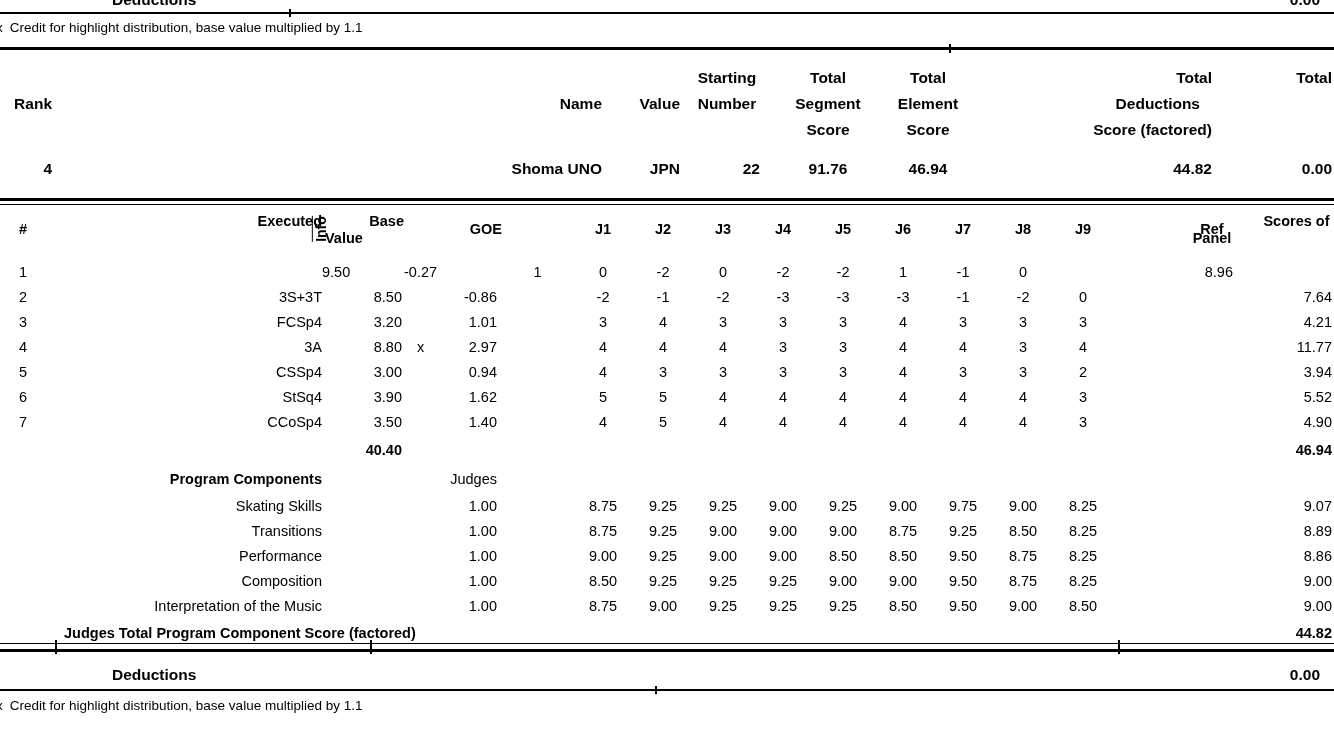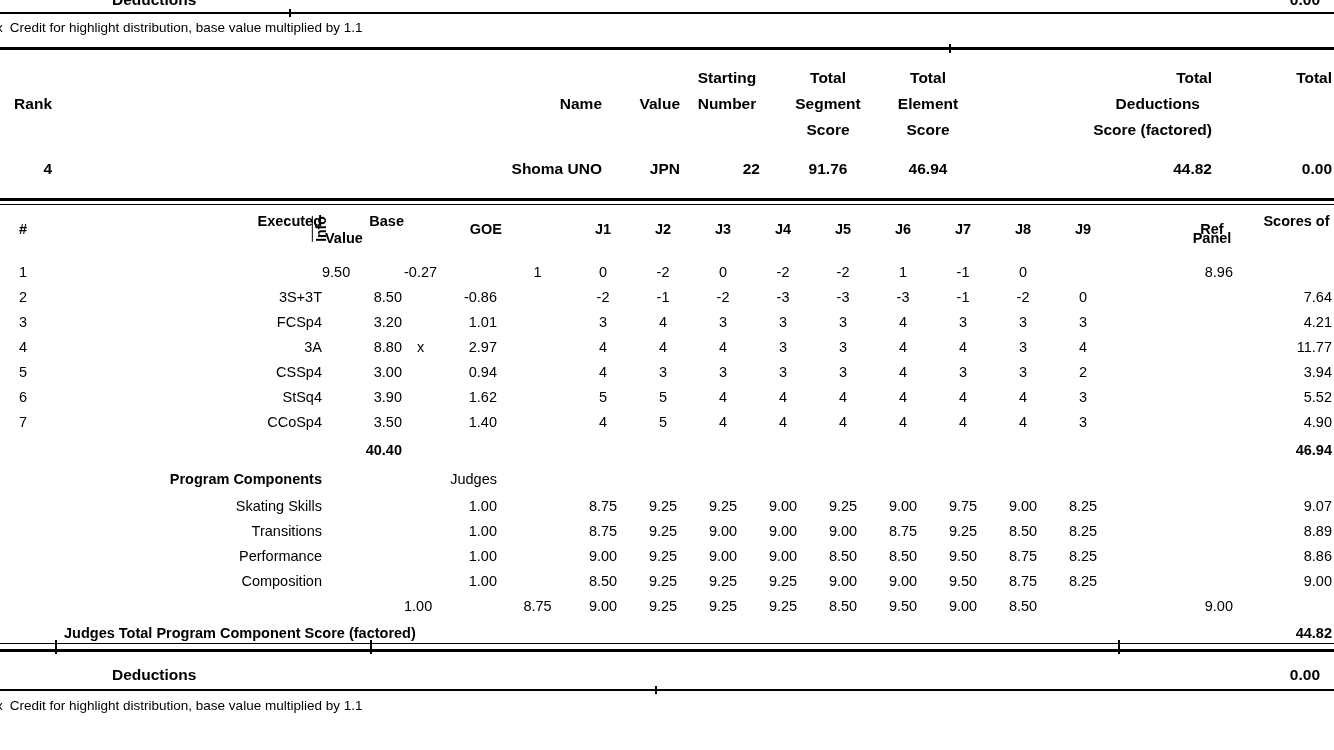--- a/index.html
+++ b/index.html
@@ -428,20 +428,21 @@
     <span class="c">9.00</span>
     <span class="c">9.50</span>
     <span class="c">8.75</span>
     <span class="c">8.25</span>
     <span></span>
     <span class="c"></span>
     <span class="r pr14">9.00</span>
   </div>
   <div class="abs grid erow" style="top:597px">
     <span></span>
+    <span class="l pl30">Interpretation of the Music</span>
     <span></span>
       <span></span>
       <span></span>
     <span class="r pr5">1.00</span>
     <span></span>
     <span class="c">8.75</span>
     <span class="c">9.00</span>
     <span class="c">9.25</span>
     <span class="c">9.25</span>
     <span class="c">9.25</span>

